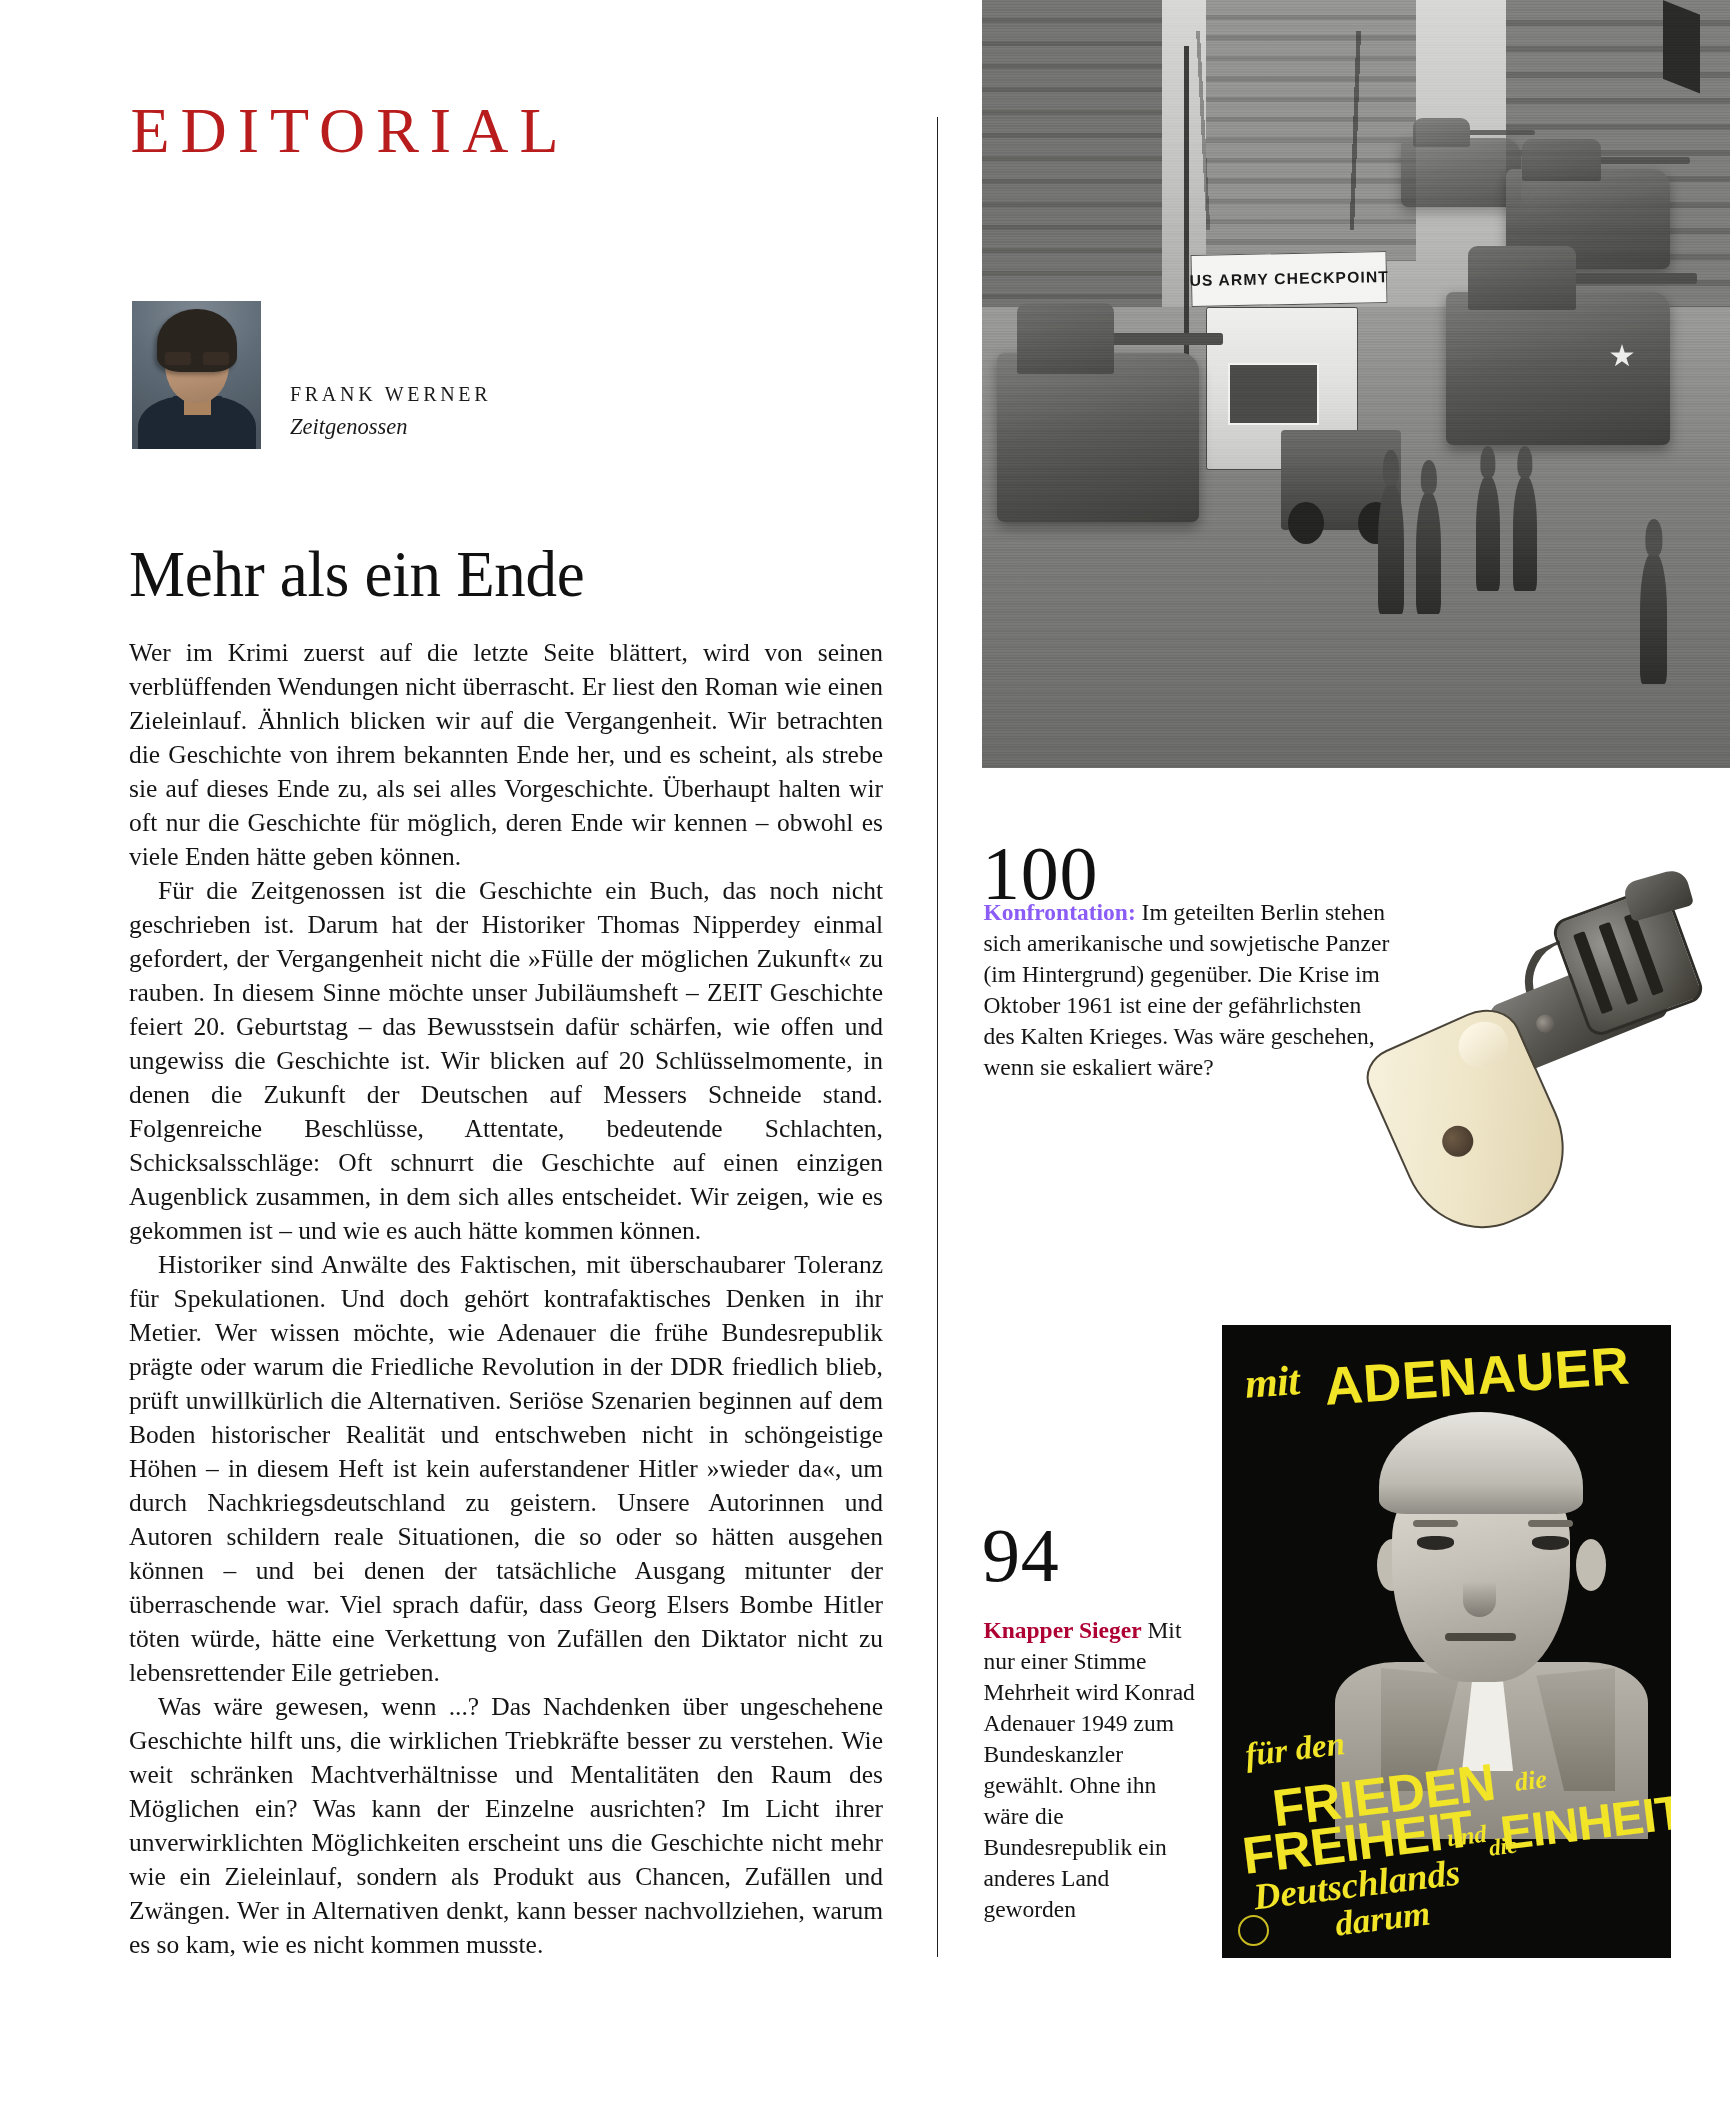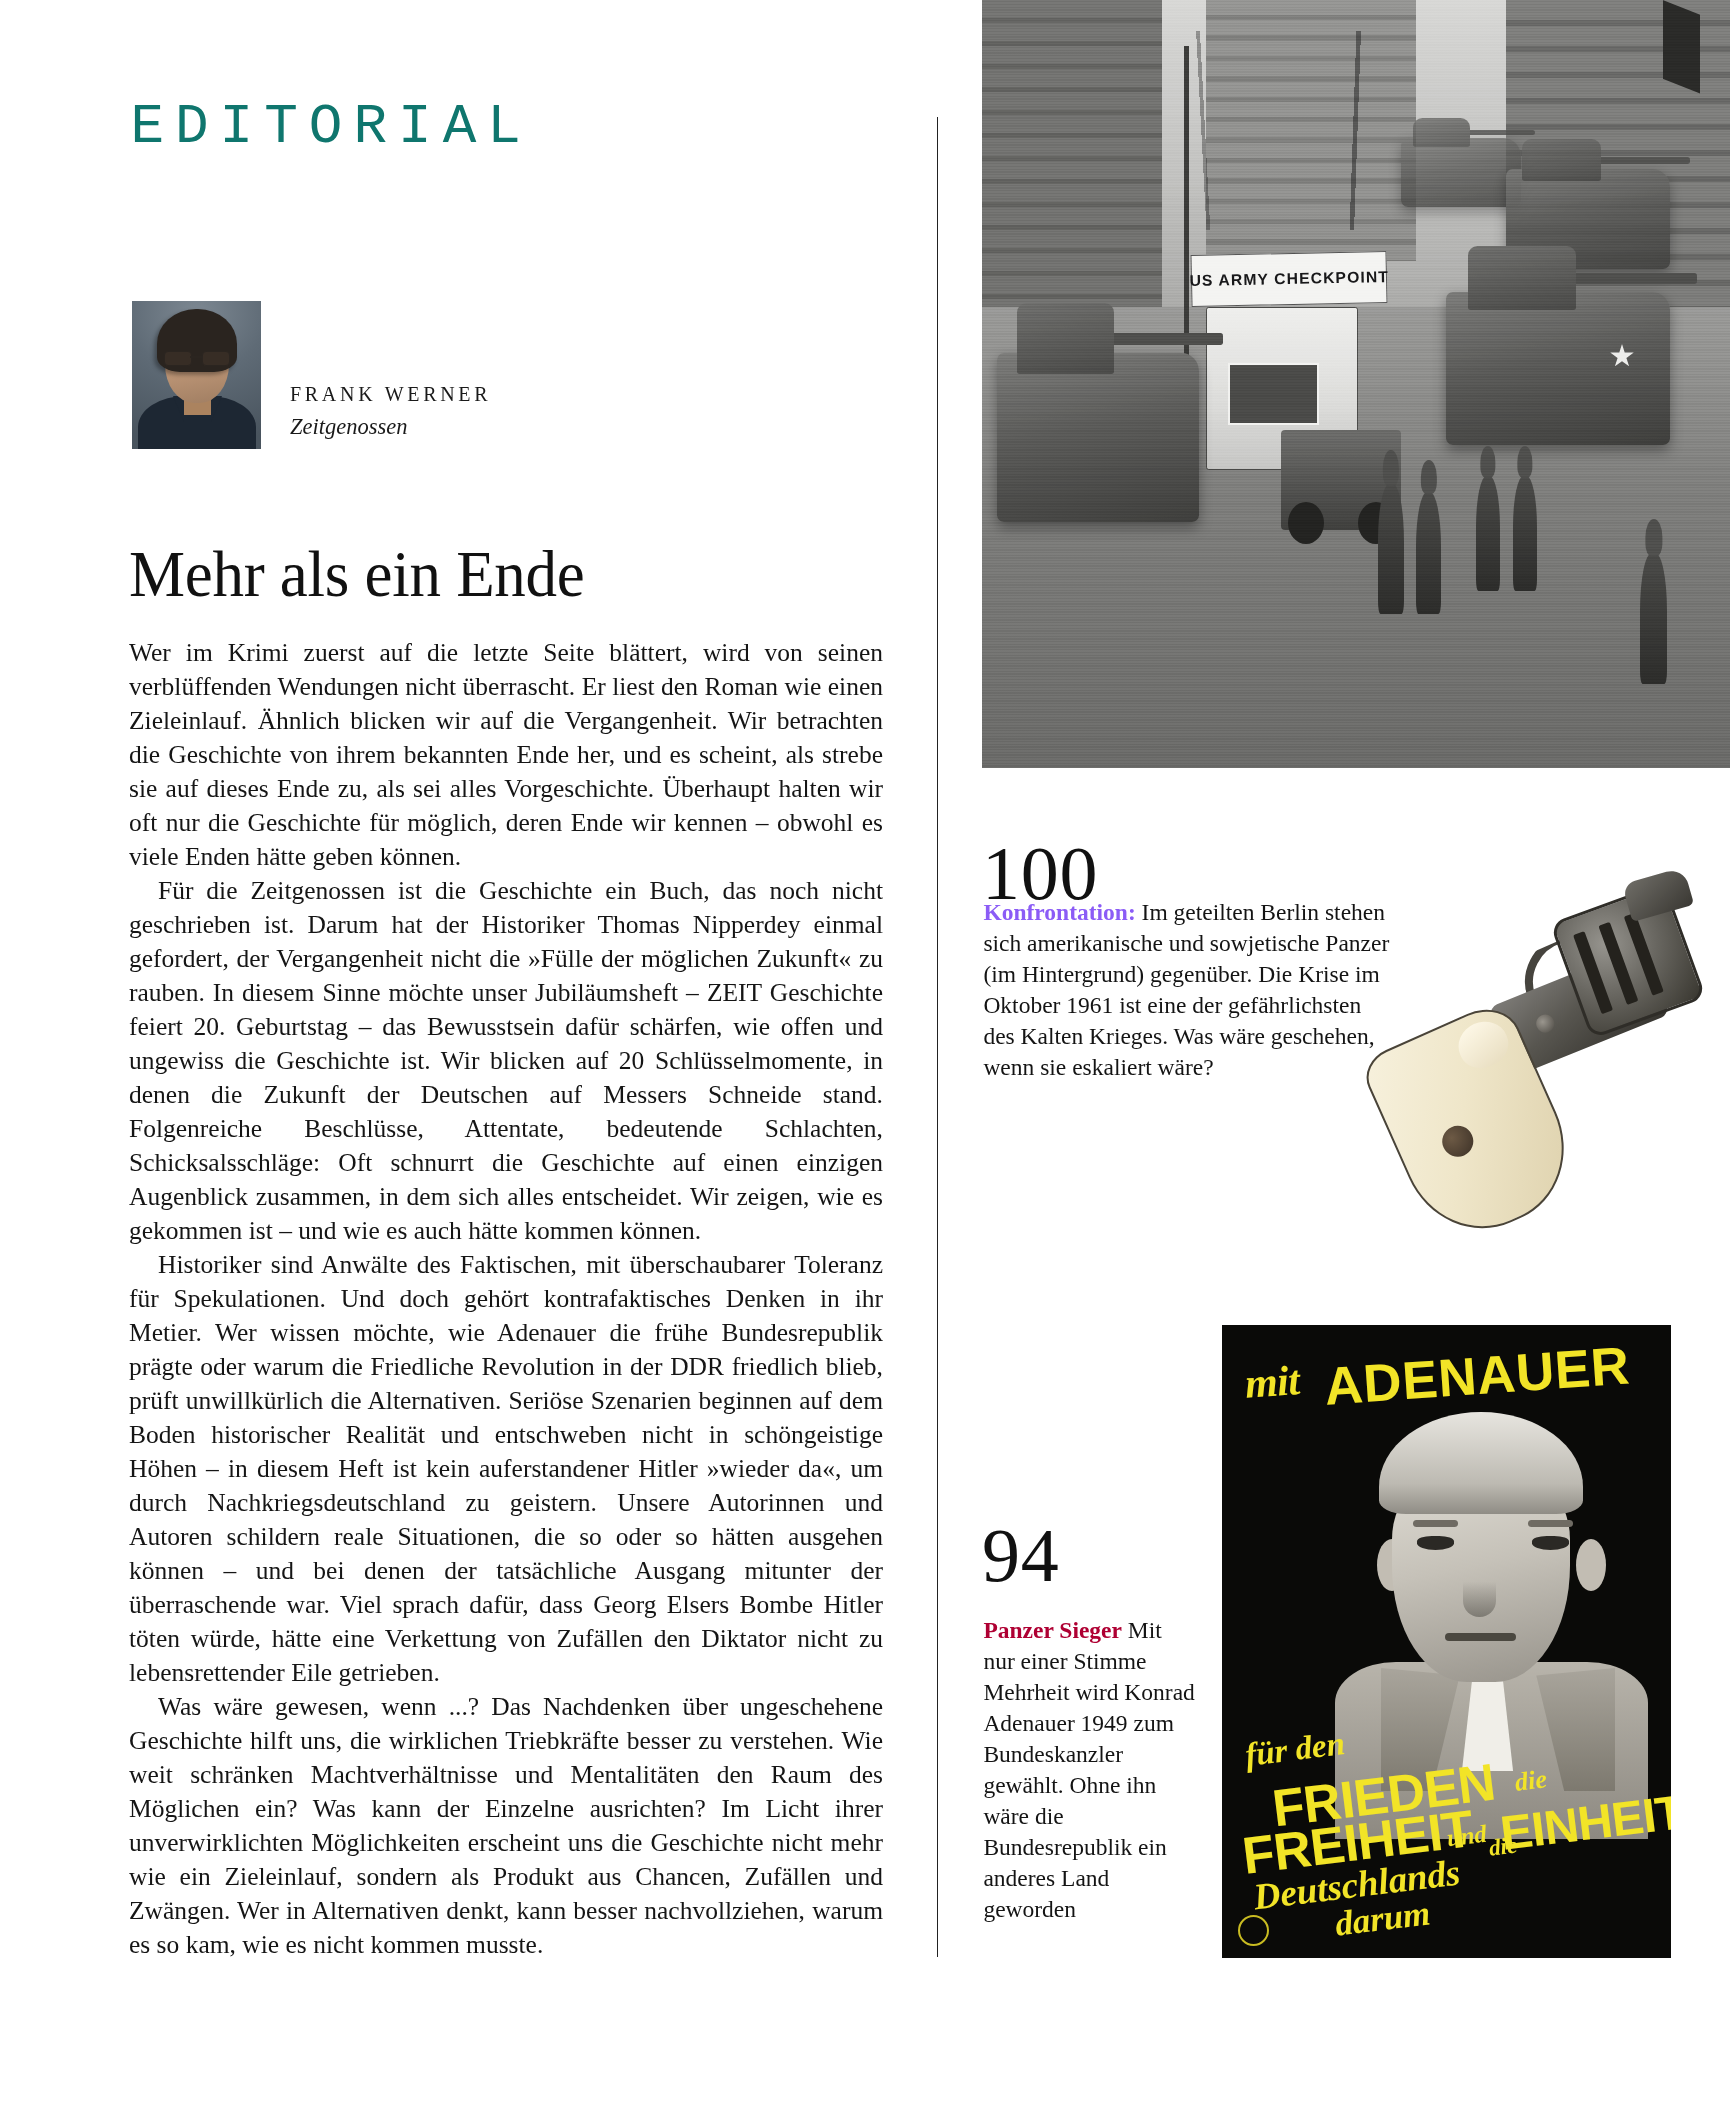--- a/index.html
+++ b/index.html
@@ -22,25 +22,25 @@
     left: 129px;
     top: 0;
     width: 759px;
     height: 2108px;
   }
 
   #editorial-kicker {
     position: absolute;
     left: 1.4px;
     top: 99px;
-    font-family: Liberation Mono, monospace;
-    font-size: 56px;
+    font-family: Liberation Serif, serif;
+    font-size: 64px;
     line-height: 1;
     letter-spacing: 11px;
-    color: #0f766e;
+    color: #b91c1c;
     font-weight: 400;
     white-space: nowrap;
   }
 
   #byline-block {
     position: absolute;
     left: 0px;
     top: 289px;
     width: 681px;
     height: 157px;
@@ -755,21 +755,21 @@
     </div>
     <div class="hammer"></div>
     <div class="grip">
       <span class="bump"></span>
       <span class="pin"></span>
     </div>
   </div>
 
   <div id="ref-94-number">94</div>
   <div id="ref-94-caption">
-    <span class="lead">Panzer Sieger</span><span> Mit nur einer Stimme Mehrheit wird Konrad Adenauer 1949 zum Bundeskanzler gewählt. Ohne ihn wäre die Bundesrepublik ein anderes Land geworden</span>
+    <span class="lead">Knapper Sieger</span><span> Mit nur einer Stimme Mehrheit wird Konrad Adenauer 1949 zum Bundeskanzler gewählt. Ohne ihn wäre die Bundesrepublik ein anderes Land geworden</span>
   </div>
 
   <div id="cdu-poster">
     <div class="portrait">
       <div class="suit"></div>
       <div class="shirt"></div>
       <div class="lapelL"></div>
       <div class="lapelR"></div>
       <div class="ear l"></div>
       <div class="ear r"></div>

